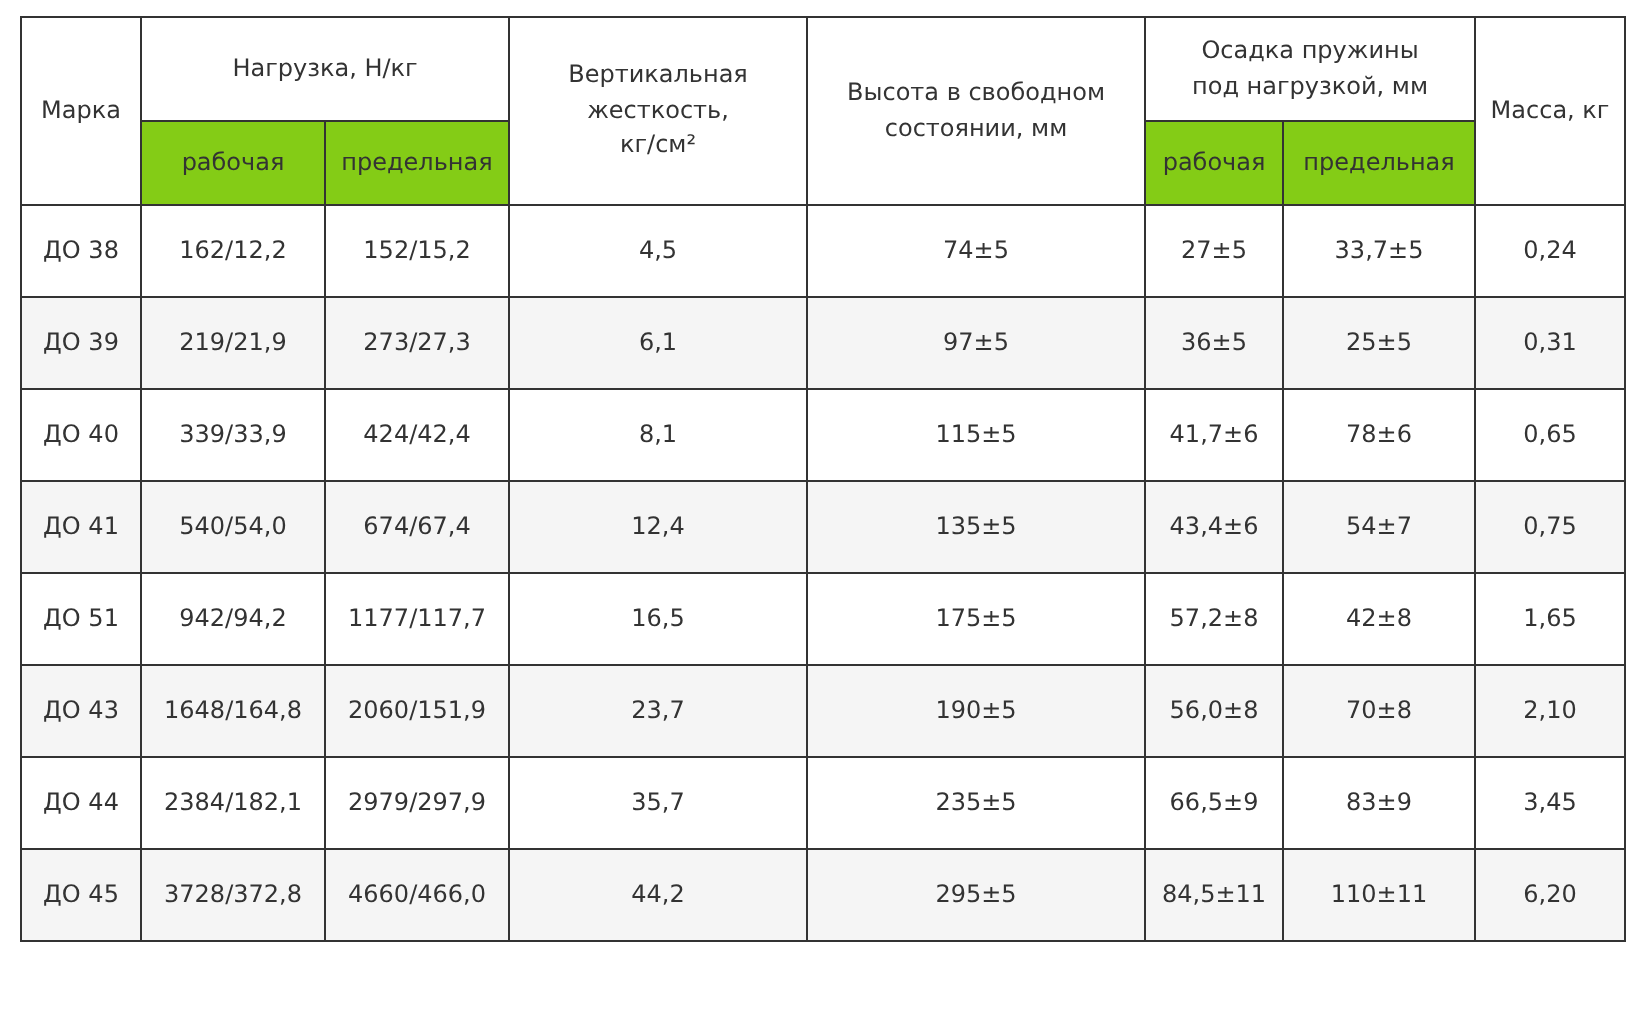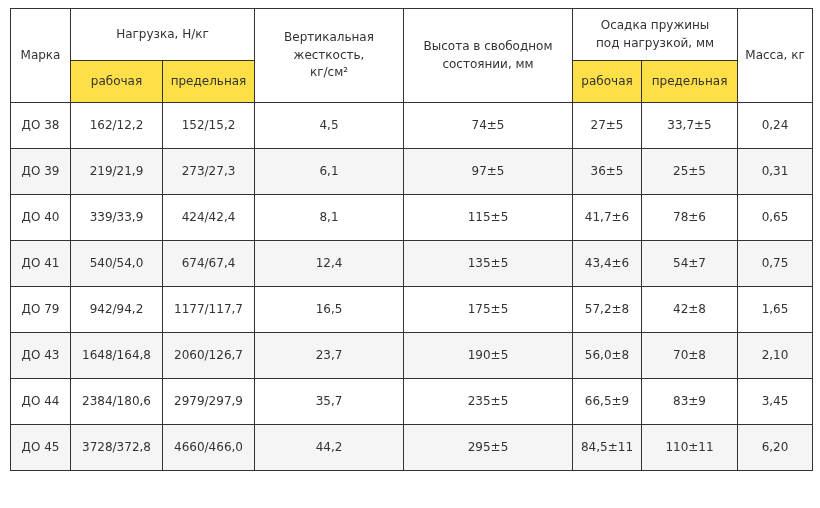--- a/index.html
+++ b/index.html
@@ -33,21 +33,21 @@
     box-sizing: border-box;
     overflow: hidden;
   }
   table.spec thead th {
     white-space: pre-line; 
   }
   thead tr.head-top th { height: 52px; }
   thead tr.head-sub th { height: 42px; }
   tbody td { height: 46px; }
   
-  th.sub { background: #fde047; }
+  th.sub { background: #84cc16; }
   tbody tr:nth-child(even) td { background: #f5f5f5; }
 </style>
 </head>
 <body>
 
 <div class="page">
   <table class="spec">
     <colgroup>
       <col style="width:60px">
       <col style="width:92px">
@@ -113,42 +113,42 @@
           <td>ДО 41</td>
           <td>540/54,0</td>
           <td>674/67,4</td>
           <td>12,4</td>
           <td>135±5</td>
           <td>43,4±6</td>
           <td>54±7</td>
           <td>0,75</td>
         </tr>
         <tr>
-          <td>ДО 79</td>
+          <td>ДО 51</td>
           <td>942/94,2</td>
           <td>1177/117,7</td>
           <td>16,5</td>
           <td>175±5</td>
           <td>57,2±8</td>
           <td>42±8</td>
           <td>1,65</td>
         </tr>
         <tr>
           <td>ДО 43</td>
           <td>1648/164,8</td>
-          <td>2060/126,7</td>
+          <td>2060/151,9</td>
           <td>23,7</td>
           <td>190±5</td>
           <td>56,0±8</td>
           <td>70±8</td>
           <td>2,10</td>
         </tr>
         <tr>
           <td>ДО 44</td>
-          <td>2384/180,6</td>
+          <td>2384/182,1</td>
           <td>2979/297,9</td>
           <td>35,7</td>
           <td>235±5</td>
           <td>66,5±9</td>
           <td>83±9</td>
           <td>3,45</td>
         </tr>
         <tr>
           <td>ДО 45</td>
           <td>3728/372,8</td>

